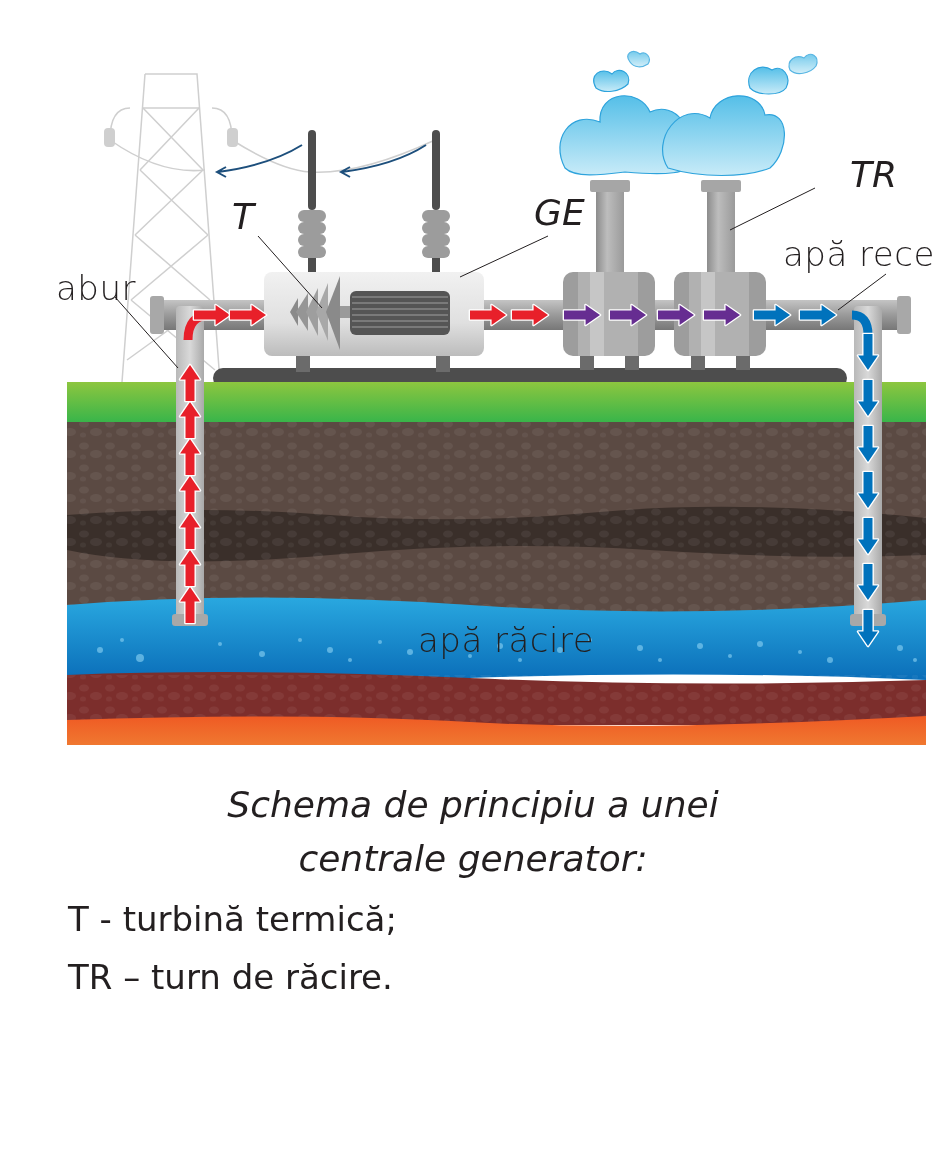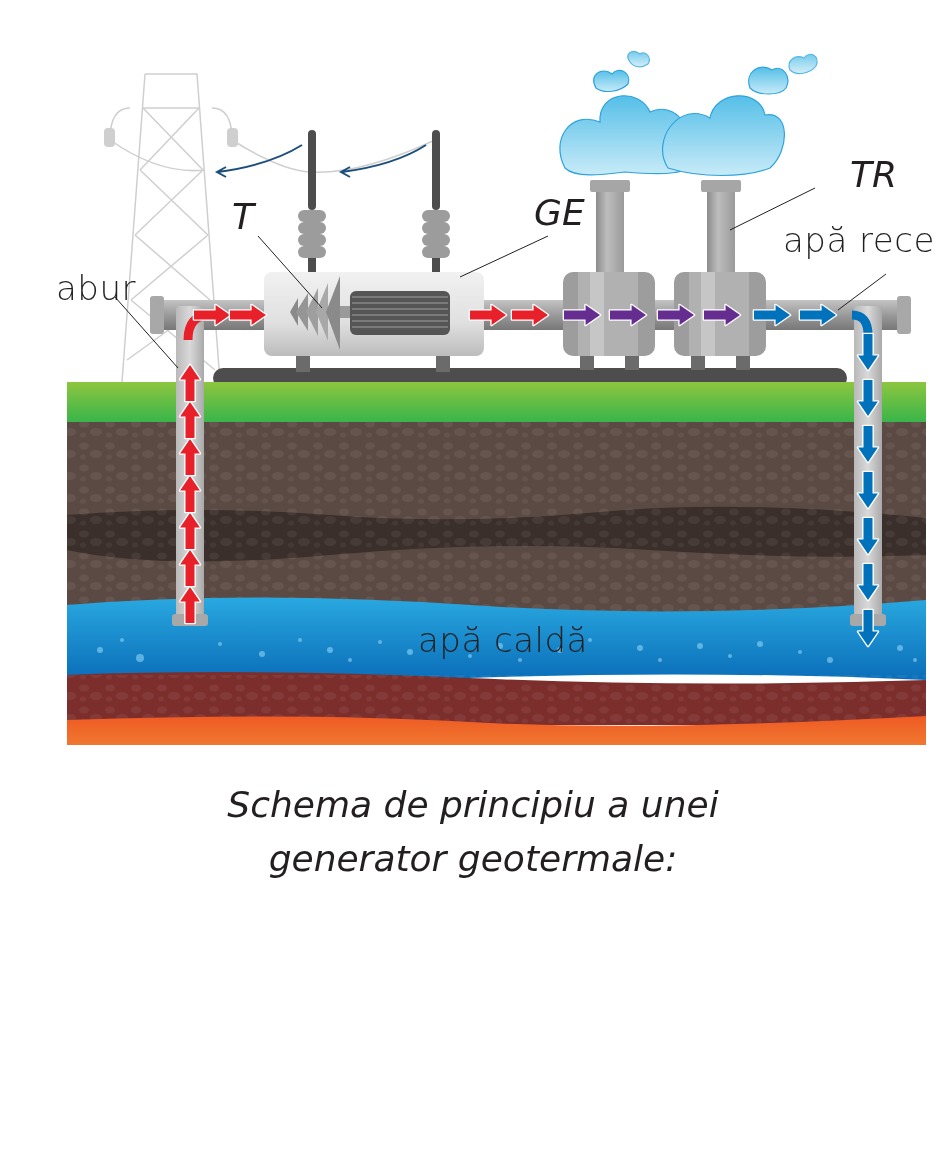--- a/index.html
+++ b/index.html
@@ -229,22 +229,24 @@
     <line x1="548" y1="236" x2="460" y2="277"></line>
     <line x1="815" y1="188" x2="730" y2="230"></line>
     <line x1="886" y1="274" x2="838" y2="310"></line>
   </g>
 </svg>
 
 <div class="lbl lbl-plain" style="left:56px;top:268px;">abur</div>
 <div class="lbl lbl-ital" style="left:232px;top:196px;">T</div>
 <div class="lbl lbl-ital" style="left:534px;top:192px;font-style:italic;">GE</div>
 <div class="lbl lbl-ital" style="left:850px;top:154px;">TR</div>
-<div class="lbl lbl-plain" style="left:783px;top:220px;">apă rece</div>
-<div class="lbl lbl-plain" style="left:418px;top:620px;">apă caldă</div>
+<div class="lbl lbl-plain" style="left:783px;top:234px;">apă rece</div>
+<div class="lbl lbl-plain" style="left:418px;top:620px;">apă răcire</div>
 
 <div id="caption">
   <div>Schema de principiu a unei</div>
-  <div>generator geotermale:</div>
+  <div>centrale generator:</div>
 </div>
 
 <div id="legend">
+  <div>T - turbină termică;</div>
+  <div>TR – turn de răcire.</div>
 </div>
 
 </body></html>

